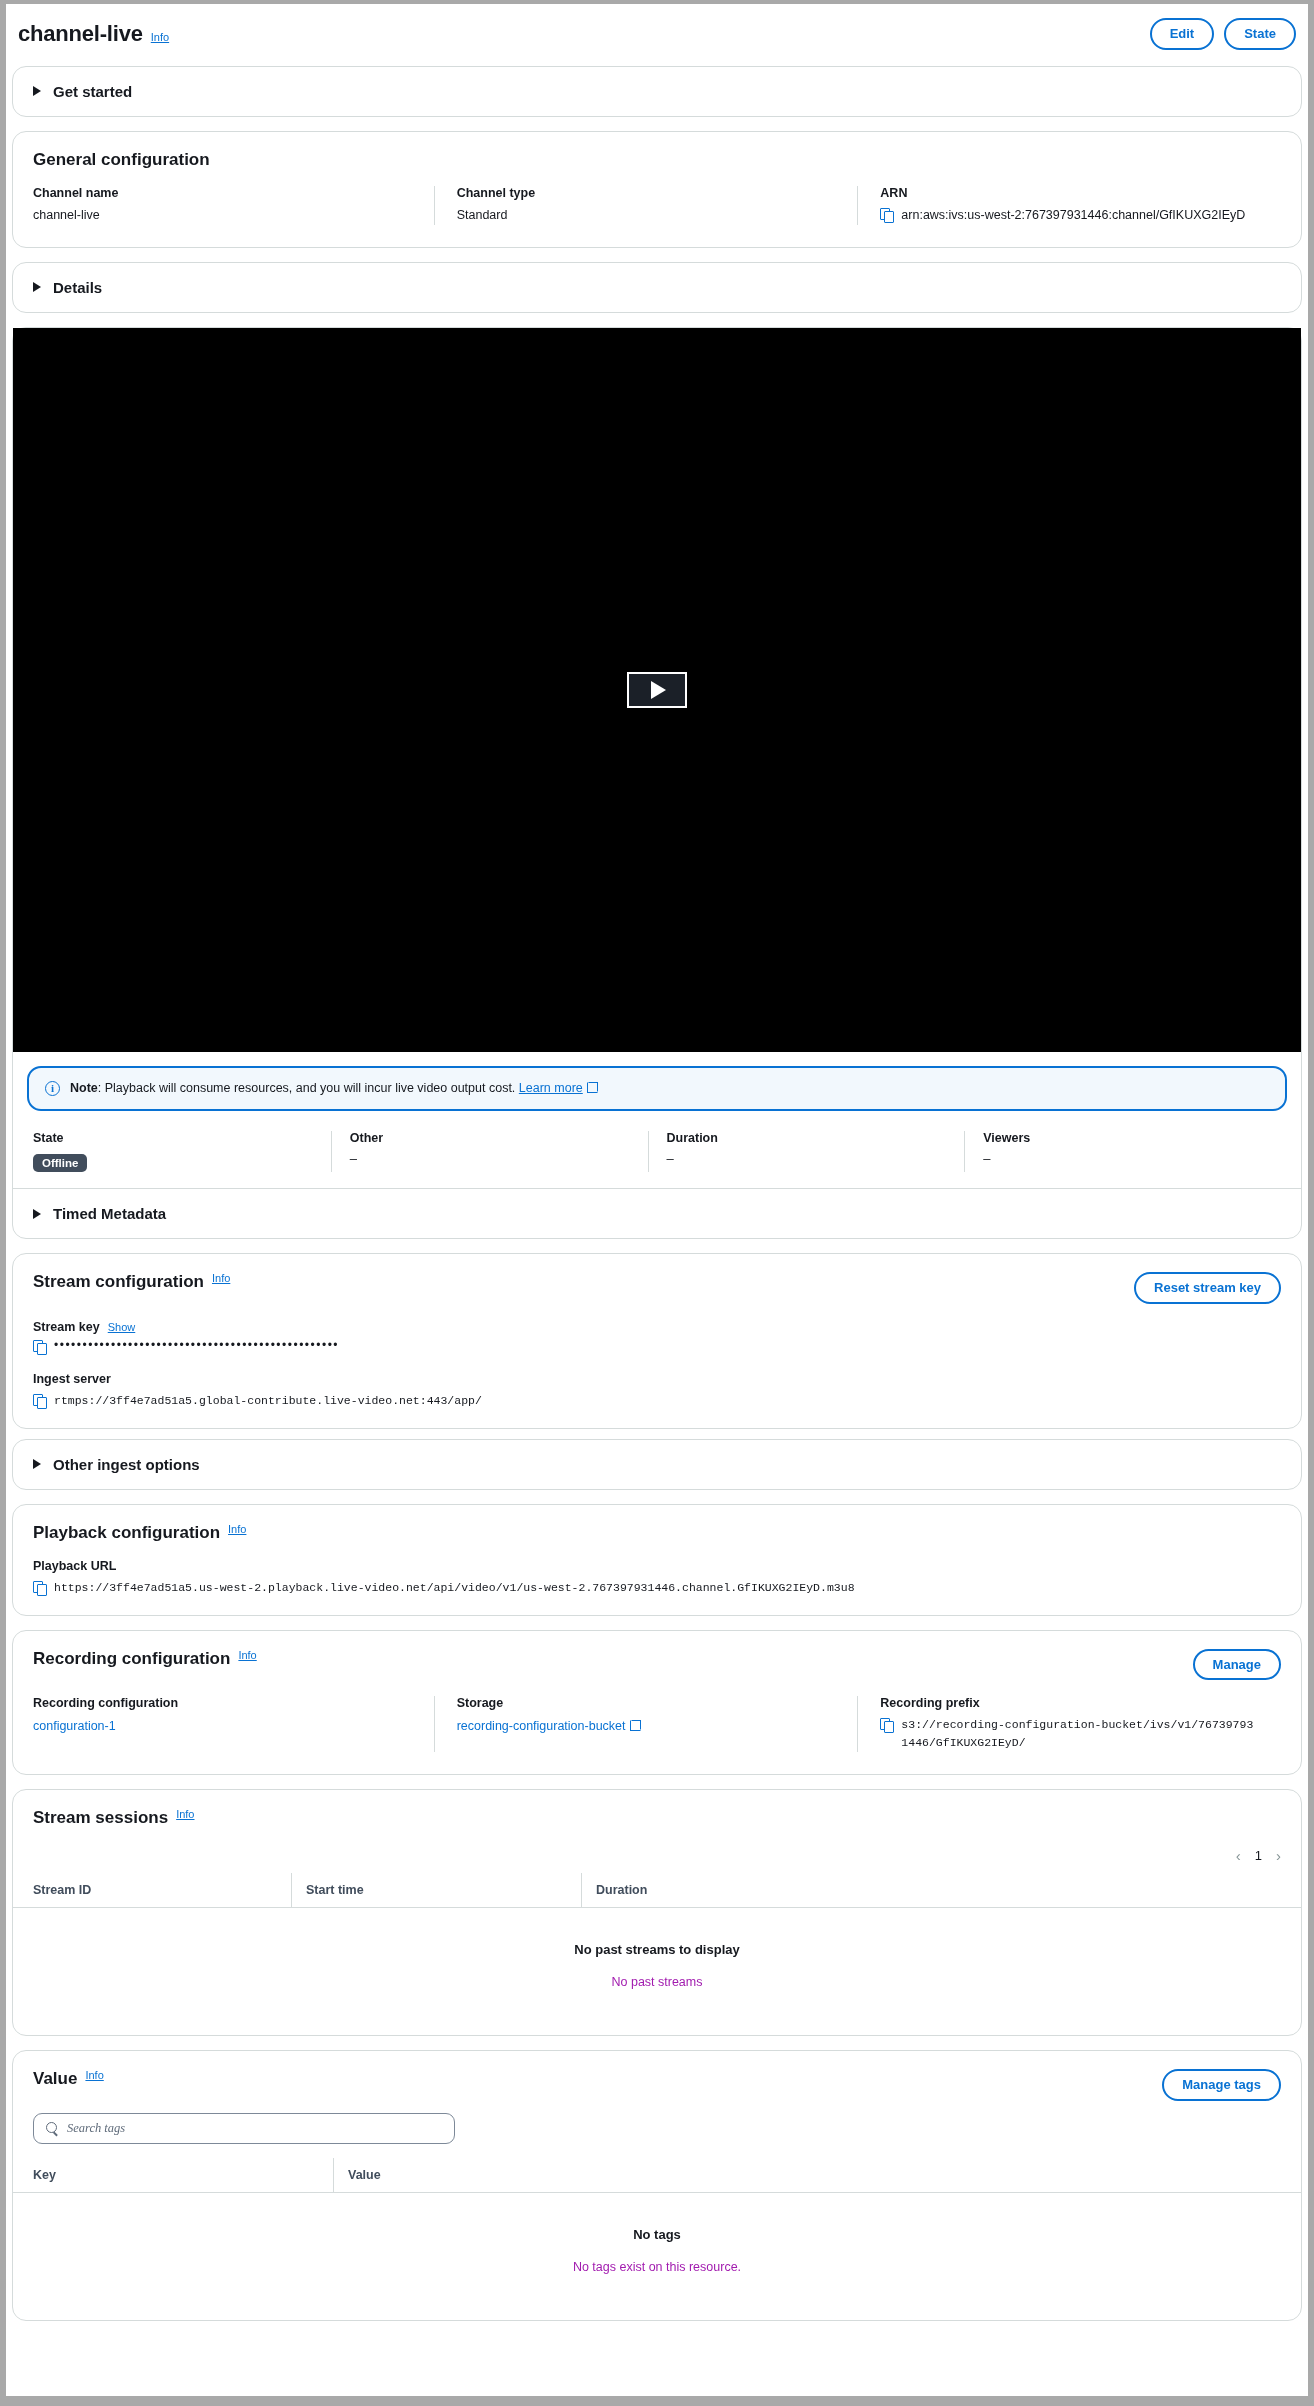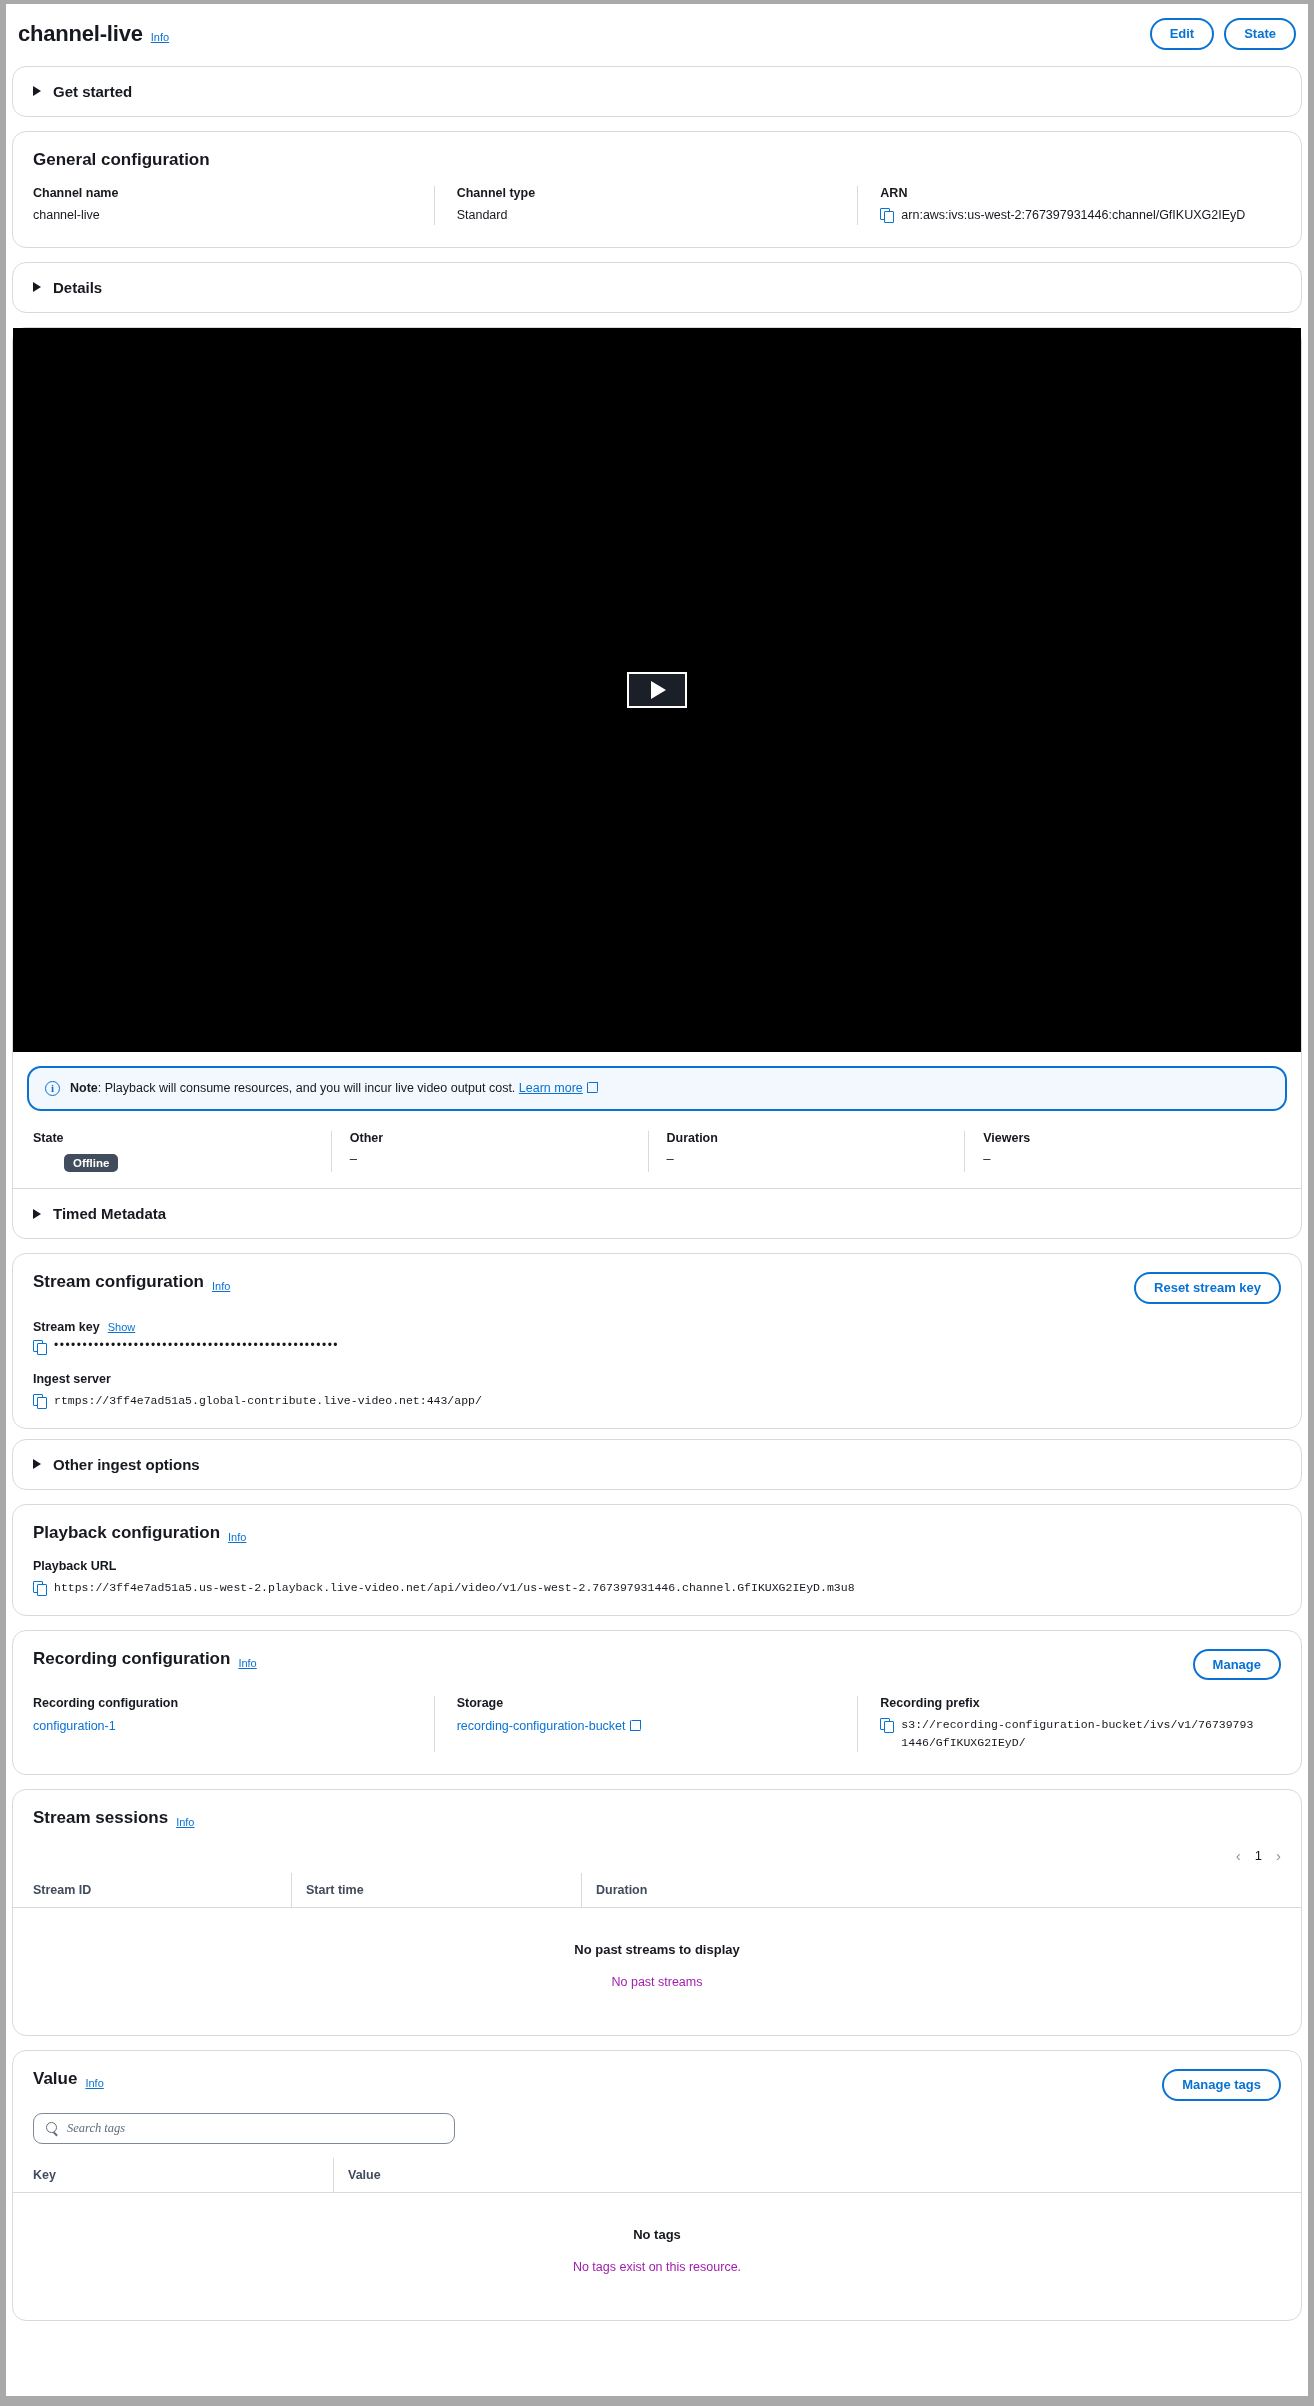--- a/index.html
+++ b/index.html
@@ -86,21 +86,21 @@
     font-weight: 700;
     color: #16191f;
   }
 
   .section-head {
     display: flex;
     align-items: flex-start;
     justify-content: space-between;
     padding: 18px 20px 6px 20px;
   }
-  .section-title-wrap { display: flex; align-items: flex-end; gap: 8px; }
+  .section-title-wrap { display: flex; align-items: flex-start; gap: 8px; }
   .section-title {
     font-size: 17px;
     font-weight: 700;
     color: #16191f;
   }
 
   
   .cols {
     display: flex;
     padding: 10px 20px 22px 20px;
@@ -283,21 +283,20 @@
   }
   .badge {
     display: inline-block;
     background: #414d5c;
     color: #ffffff;
     font-size: 11.5px;
     font-weight: 700;
     border-radius: 5px;
     padding: 3px 9px;
     margin-top: 3px;
-    margin-left: 31px;
   }
 
   
   .subfield { padding: 4px 20px 0 20px; }
   .subfield-label {
     display: flex;
     align-items: baseline;
     gap: 8px;
     margin-bottom: 4px;
   }

